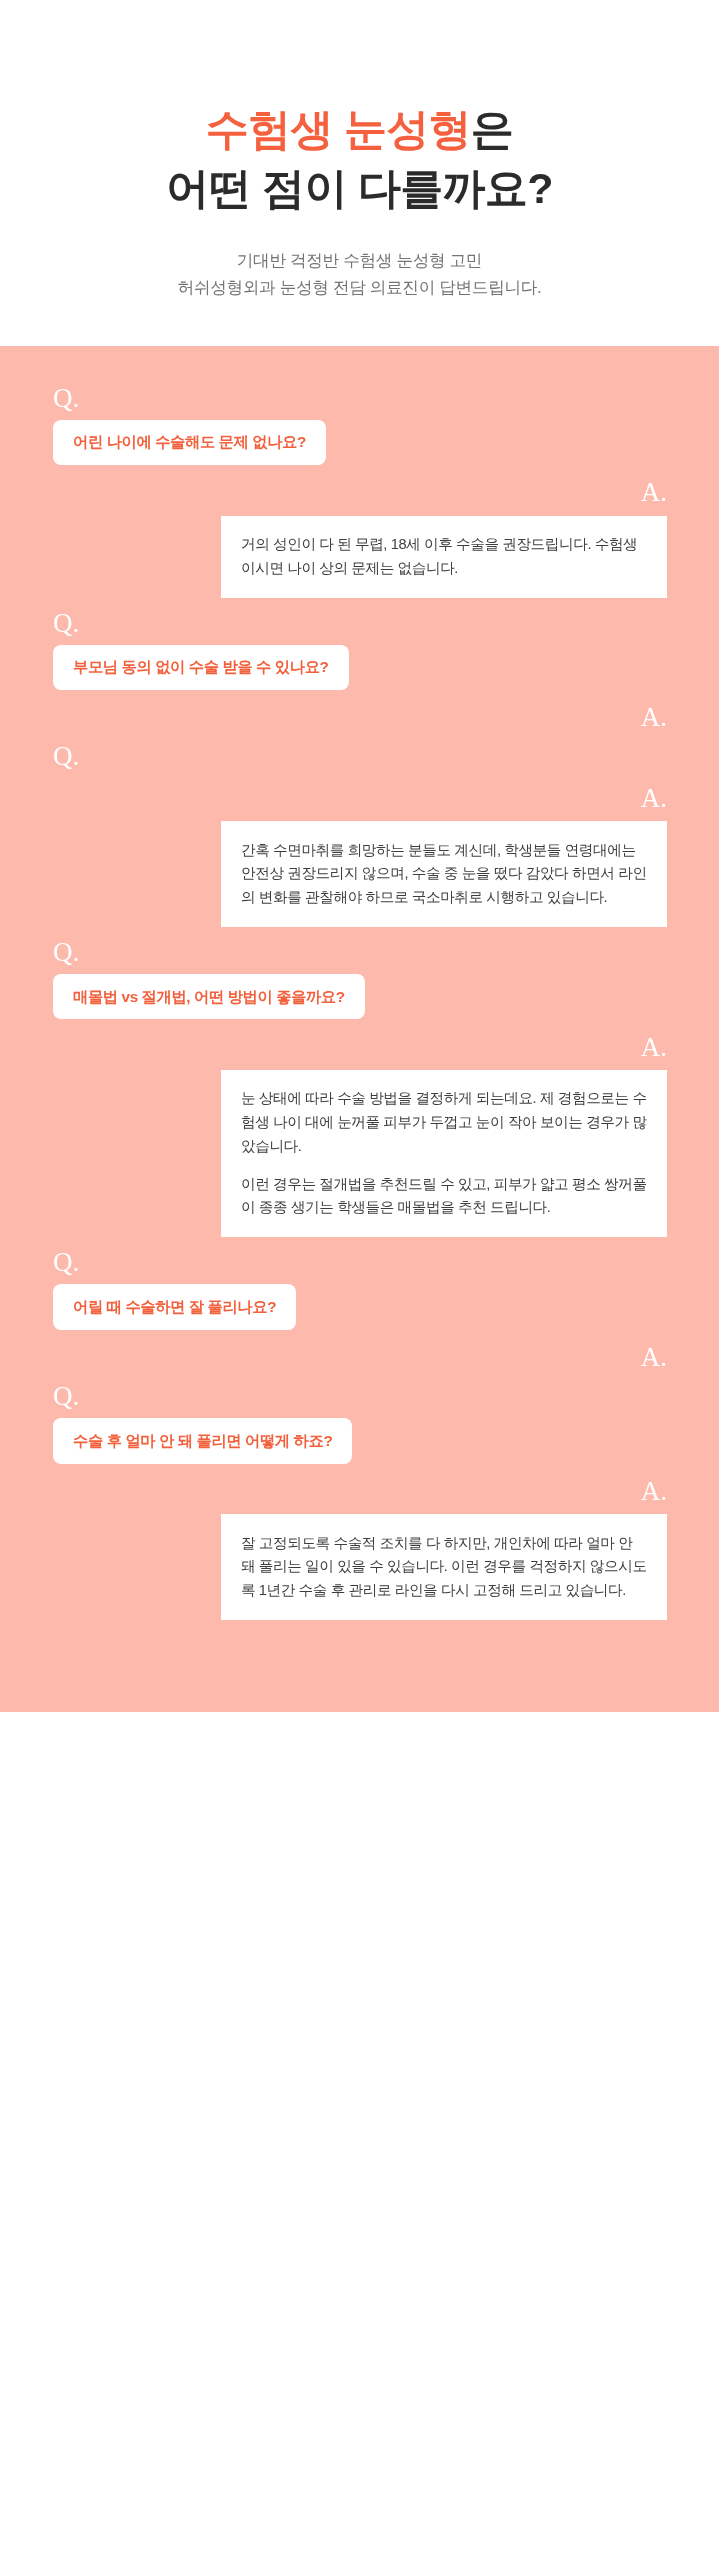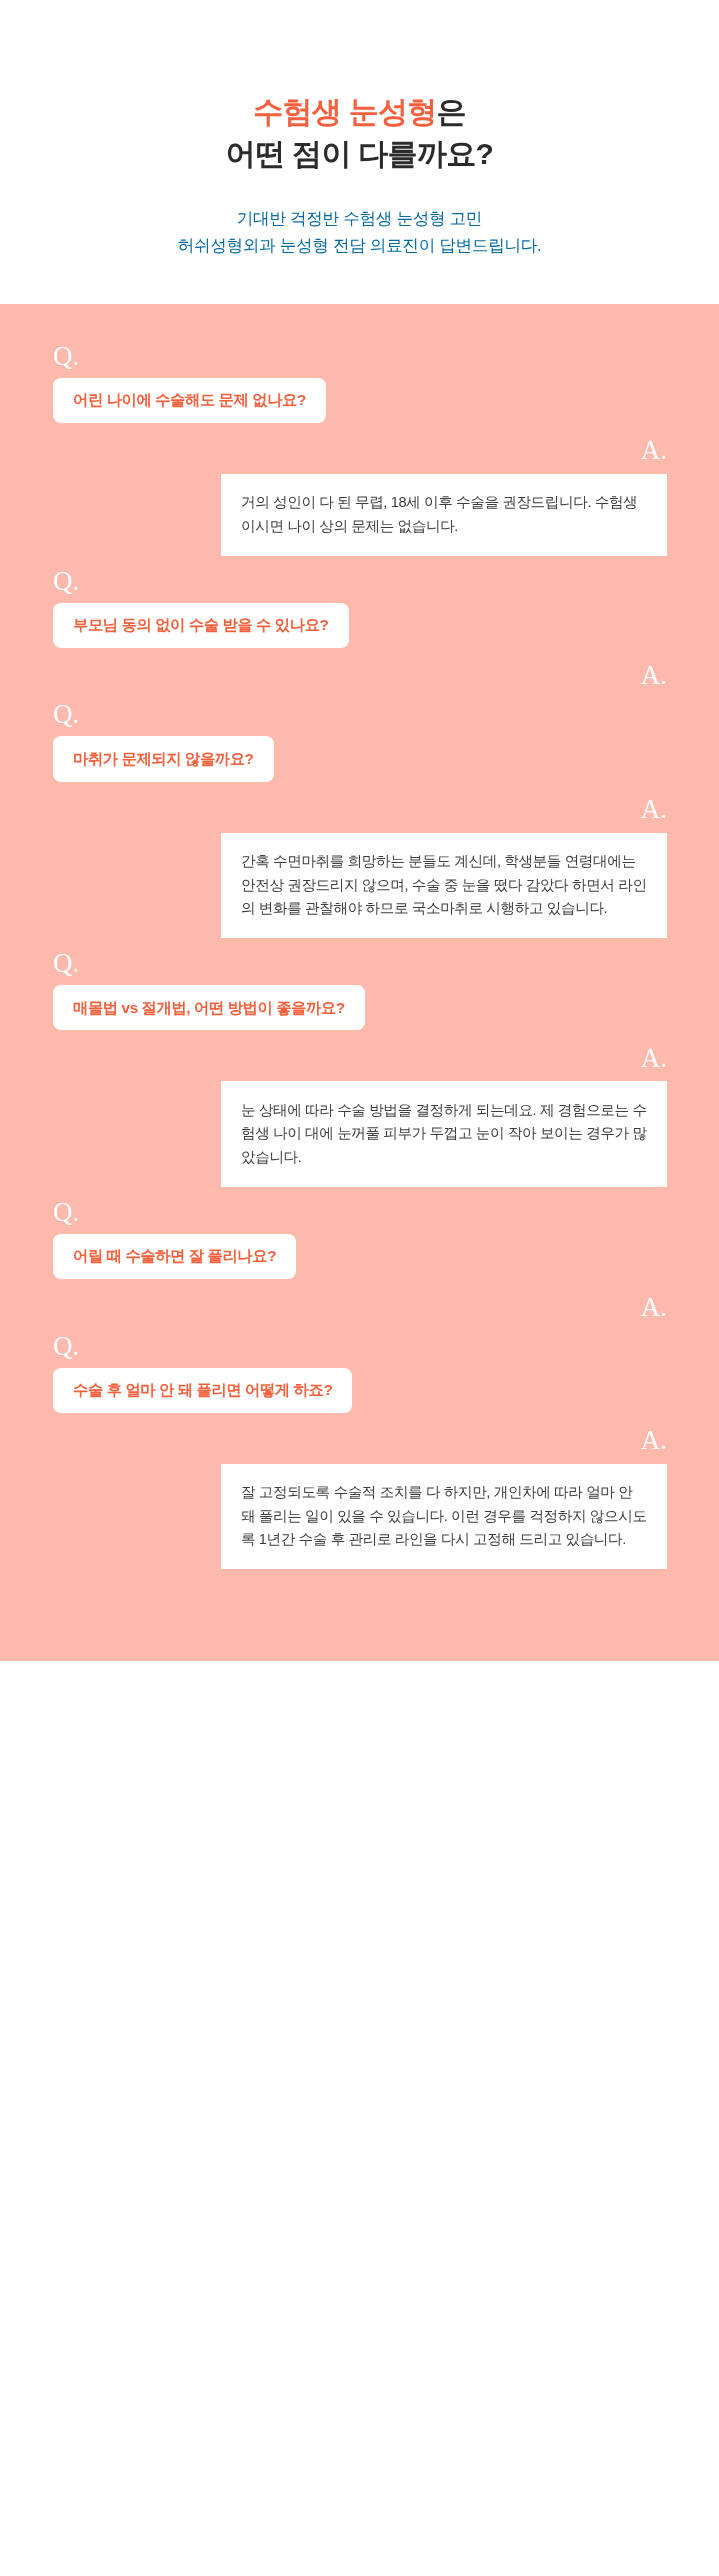--- a/index.html
+++ b/index.html
@@ -20,38 +20,38 @@
     overflow: hidden;
   }
 
   
   .hero {
     background: #ffffff;
     padding: 73px 0 0 0;
     text-align: center;
   }
   .hero-title {
-    font-size: 30px;
+    font-size: 43px;
     line-height: 1.28;
     font-weight: 700;
     color: #2b2b2b;
     letter-spacing: -0.7px;
   }
   .hero-title .accent {
     color: #f5603f;
   }
   .hero-title .line2 {
     display: block;
     margin-top: 4px;
   }
   .hero-sub {
     margin-top: 31px;
     font-size: 16.6px;
     line-height: 1.65;
-    color: #0369a1;
+    color: #737373;
     font-weight: 400;
     letter-spacing: -0.3px;
   }
   .hero-spacer {
     height: 44px;
   }
 
   
   .faq-section {
     background: #fcb9ac;
@@ -167,39 +167,39 @@
         <span class="q-bubble">부모님 동의 없이 수술 받을 수 있나요?</span>
       </div>
       <div class="a-row">
         <span class="a-mark">A.</span>
       </div>
     </div>
 
     <div class="qa-block">
       <div class="q-row">
         <span class="q-mark">Q.</span>
-        <span class="q-bubble">마취가 문제되지 않을까요?</span>
       </div>
       <div class="a-row">
         <span class="a-mark">A.</span>
         <div class="a-bubble">
           <p>간혹 수면마취를 희망하는 분들도 계신데, 학생분들 연령대에는 안전상 권장드리지 않으며, 수술 중 눈을 떴다 감았다 하면서 라인의 변화를 관찰해야 하므로 국소마취로 시행하고 있습니다.</p>
         </div>
       </div>
     </div>
 
     <div class="qa-block">
       <div class="q-row">
         <span class="q-mark">Q.</span>
         <span class="q-bubble">매몰법 vs 절개법, 어떤 방법이 좋을까요?</span>
       </div>
       <div class="a-row">
         <span class="a-mark">A.</span>
         <div class="a-bubble">
           <p>눈 상태에 따라 수술 방법을 결정하게 되는데요. 제 경험으로는 수험생 나이 대에 눈꺼풀 피부가 두껍고 눈이 작아 보이는 경우가 많았습니다.</p>
+          <p>이런 경우는 절개법을 추천드릴 수 있고, 피부가 얇고 평소 쌍꺼풀이 종종 생기는 학생들은 매몰법을 추천 드립니다.</p>
         </div>
       </div>
     </div>
 
     <div class="qa-block">
       <div class="q-row">
         <span class="q-mark">Q.</span>
         <span class="q-bubble">어릴 때 수술하면 잘 풀리나요?</span>
       </div>
       <div class="a-row">

